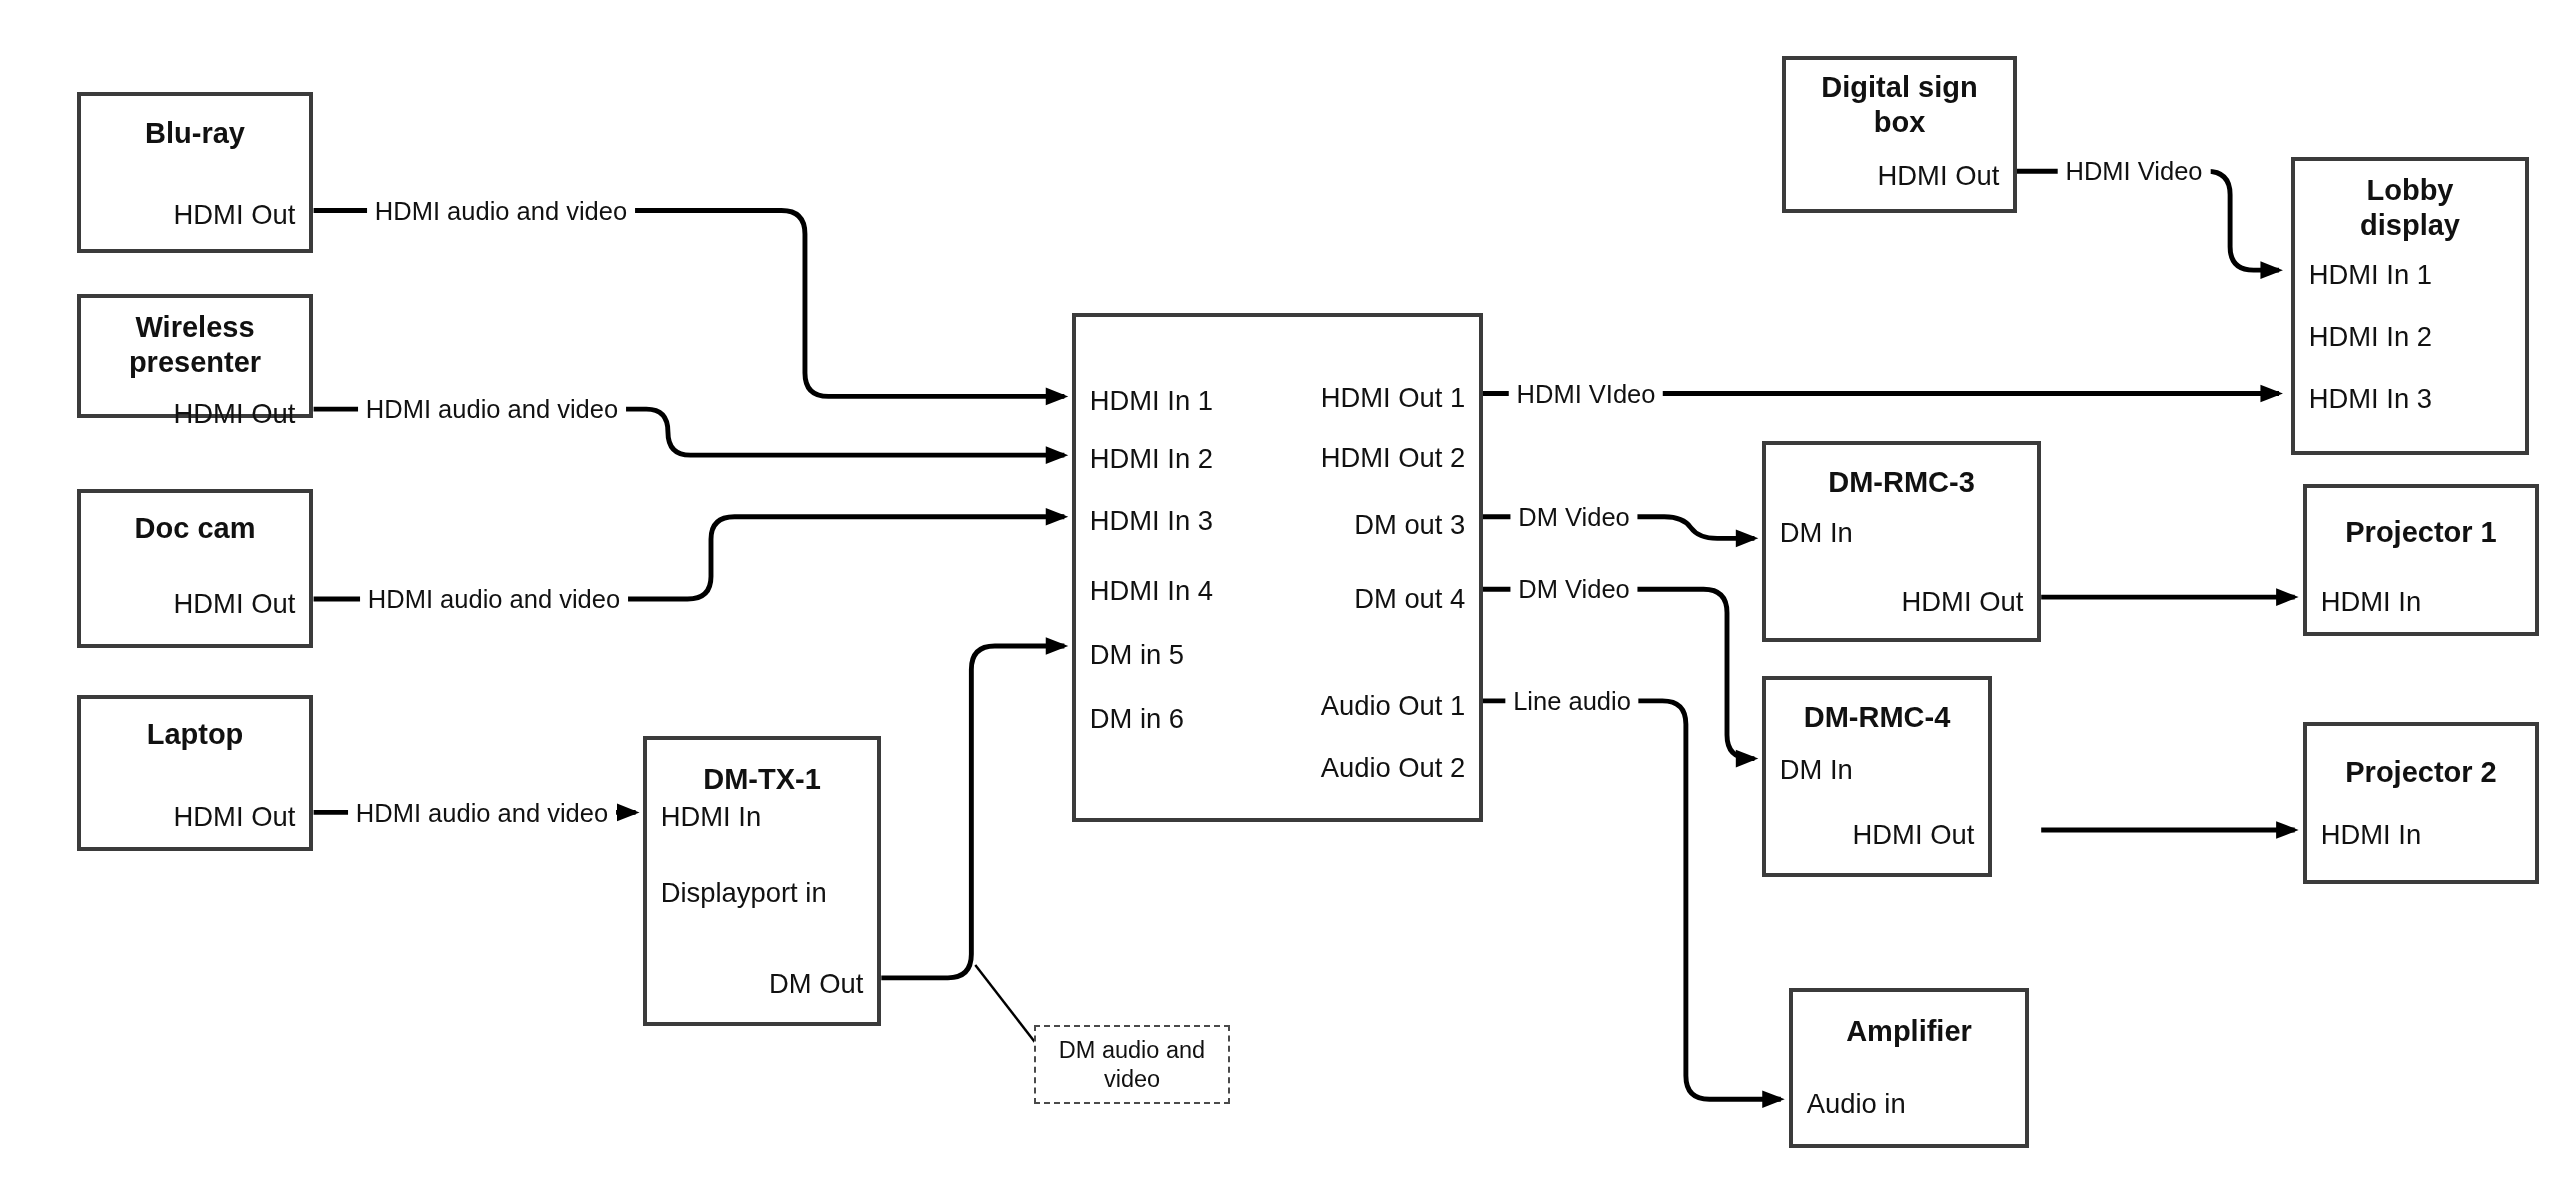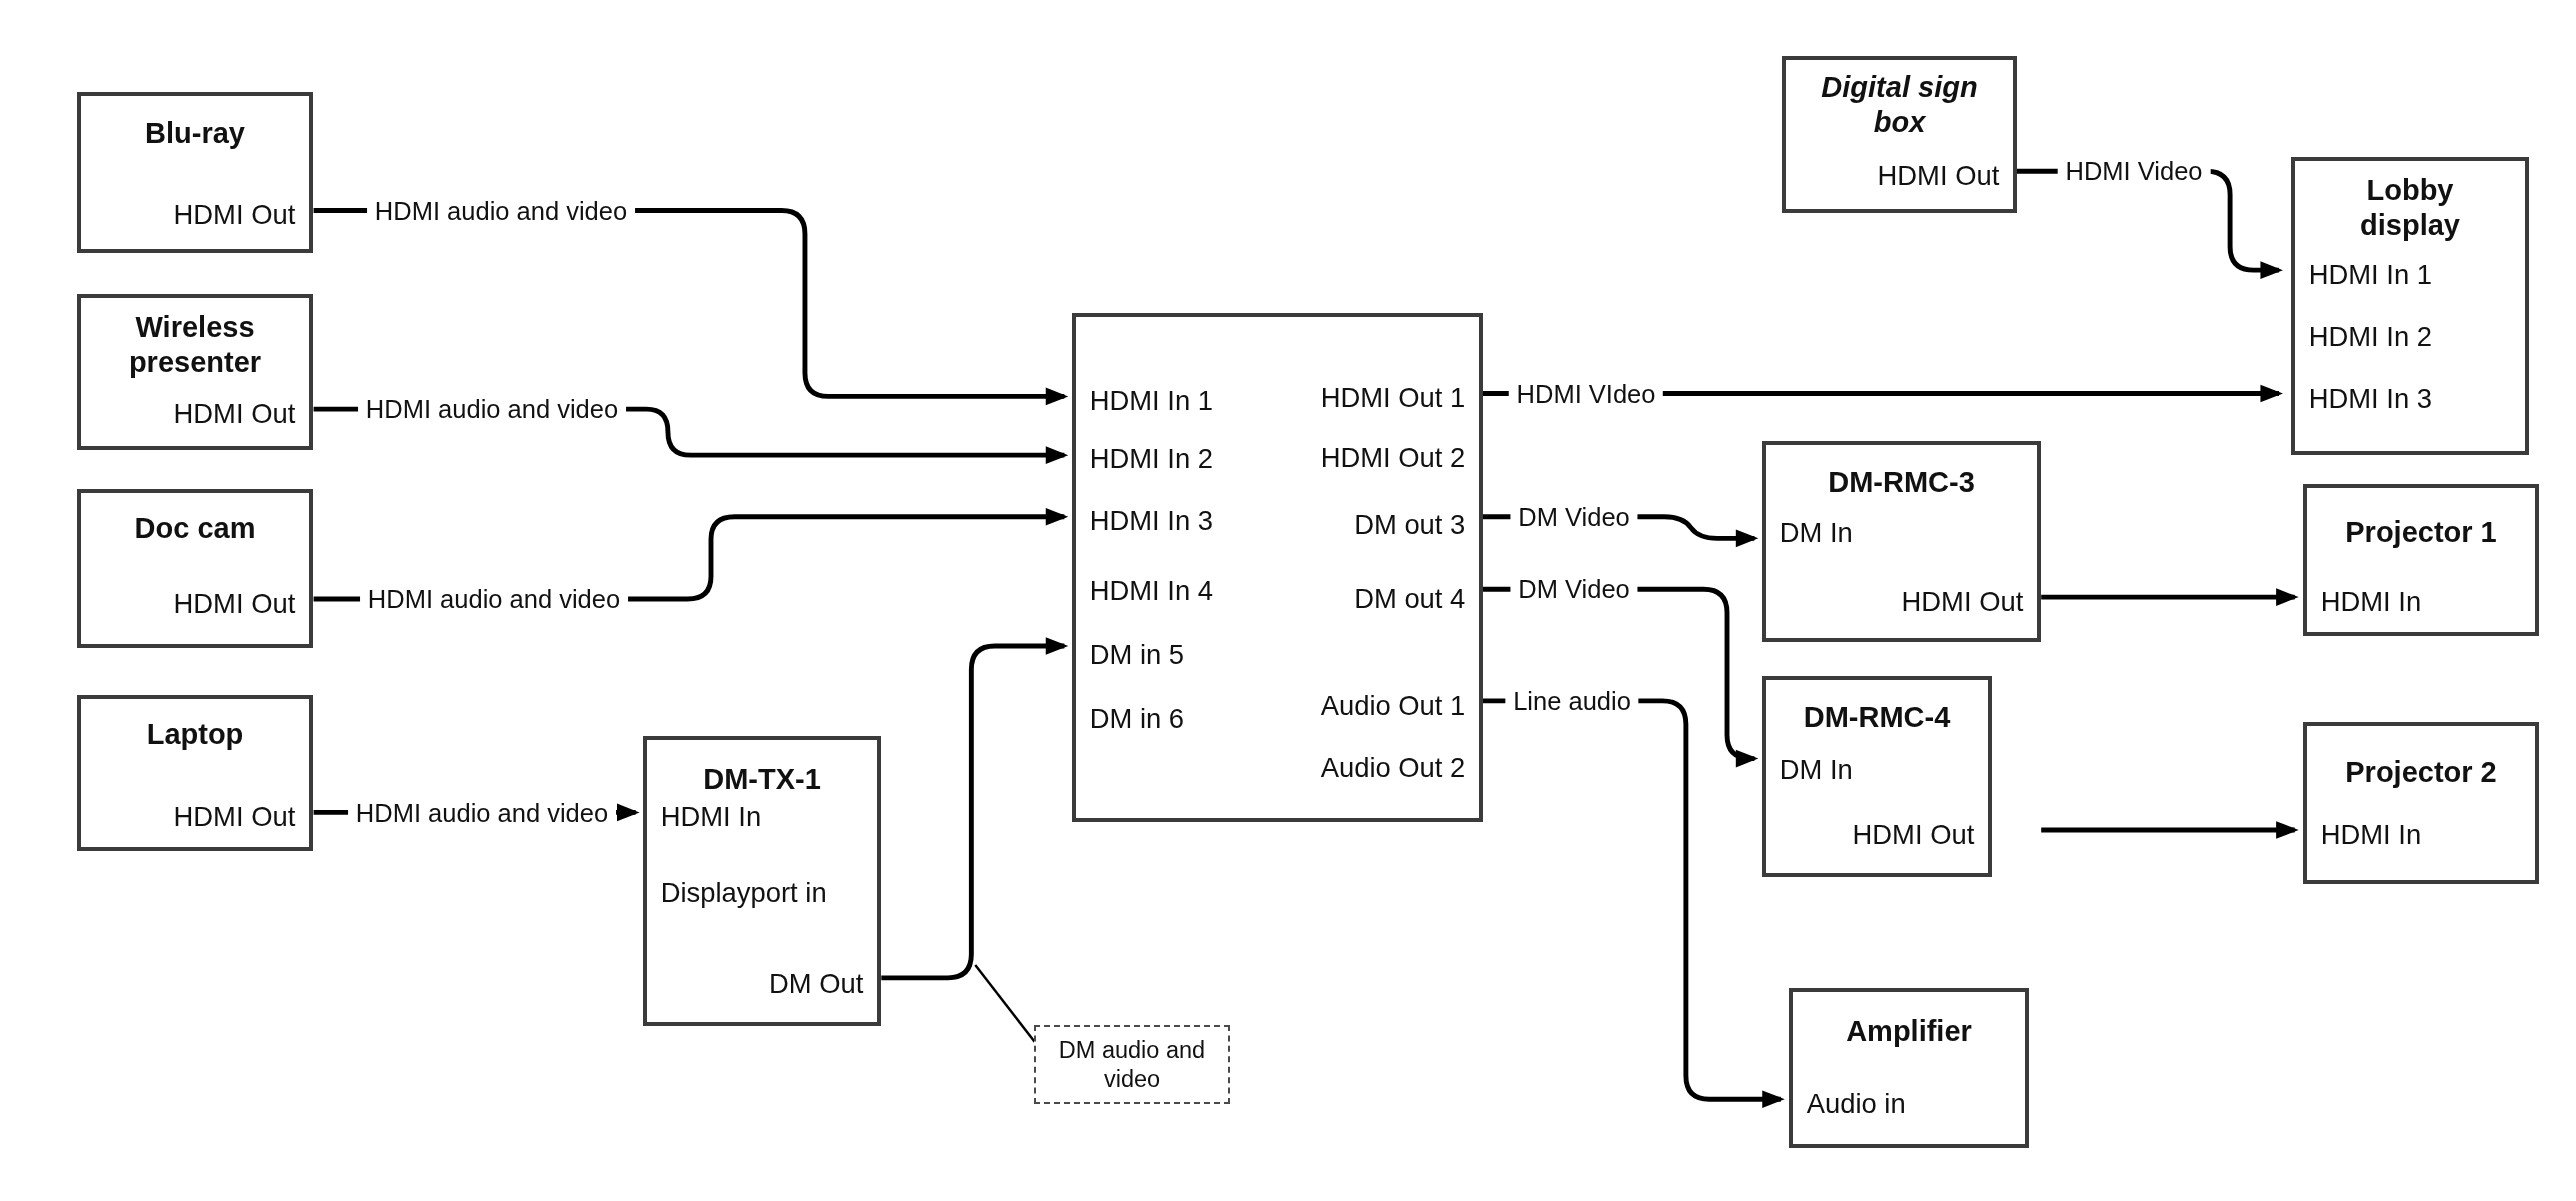--- a/index.html
+++ b/index.html
@@ -58,21 +58,21 @@
     <path class="wire" marker-end="url(#arrow)" d="M2085 610 H2344"></path>
     <path class="wire" marker-end="url(#arrow)" d="M2085 848 H2344"></path>
     <path class="thin" d="M996 986 L1058 1066"></path>
   </svg>
 
   <div class="node" style="left:77px;top:92px;width:236px;height:161px;">
     <div class="node-title" style="margin-top:19.6px;">Blu-ray</div>
     <div class="port pr" style="top:103px;">HDMI Out</div>
   </div>
 
-  <div class="node" style="left:77px;top:294px;width:236px;height:156px;">
+  <div class="node" style="left:77px;top:294px;width:236px;height:124px;">
     <div class="node-title" style="margin-top:11.7px;max-width:166px;">Wireless presenter</div>
     <div class="port pr" style="top:100px;">HDMI Out</div>
   </div>
 
   <div class="node" style="left:77px;top:489px;width:236px;height:159px;">
     <div class="node-title" style="margin-top:17.6px;">Doc cam</div>
     <div class="port pr" style="top:95px;">HDMI Out</div>
   </div>
 
   <div class="node" style="left:77px;top:695px;width:236px;height:156px;">
@@ -96,21 +96,21 @@
     <div class="port pl" style="top:386px;">DM in 6</div>
     <div class="port pr" style="top:65px;">HDMI Out 1</div>
     <div class="port pr" style="top:125px;">HDMI Out 2</div>
     <div class="port pr" style="top:192px;">DM out 3</div>
     <div class="port pr" style="top:266px;">DM out 4</div>
     <div class="port pr" style="top:373px;">Audio Out 1</div>
     <div class="port pr" style="top:435px;">Audio Out 2</div>
   </div>
 
   <div class="node" style="left:1782px;top:56px;width:235px;height:157px;">
-    <div class="node-title" style="margin-top:9.8px;max-width:176px;font-style:italic;">Digital sign box</div>
+    <div class="node-title" style="margin-top:9.8px;max-width:176px;">Digital sign box</div>
     <div class="port pr" style="top:100px;">HDMI Out</div>
   </div>
 
   <div class="node" style="left:2291px;top:157px;width:238px;height:298px;">
     <div class="node-title" style="margin-top:11.7px;max-width:117px;">Lobby display</div>
     <div class="port pl" style="top:98px;">HDMI In 1</div>
     <div class="port pl" style="top:160px;">HDMI In 2</div>
     <div class="port pl" style="top:222px;">HDMI In 3</div>
   </div>
 

